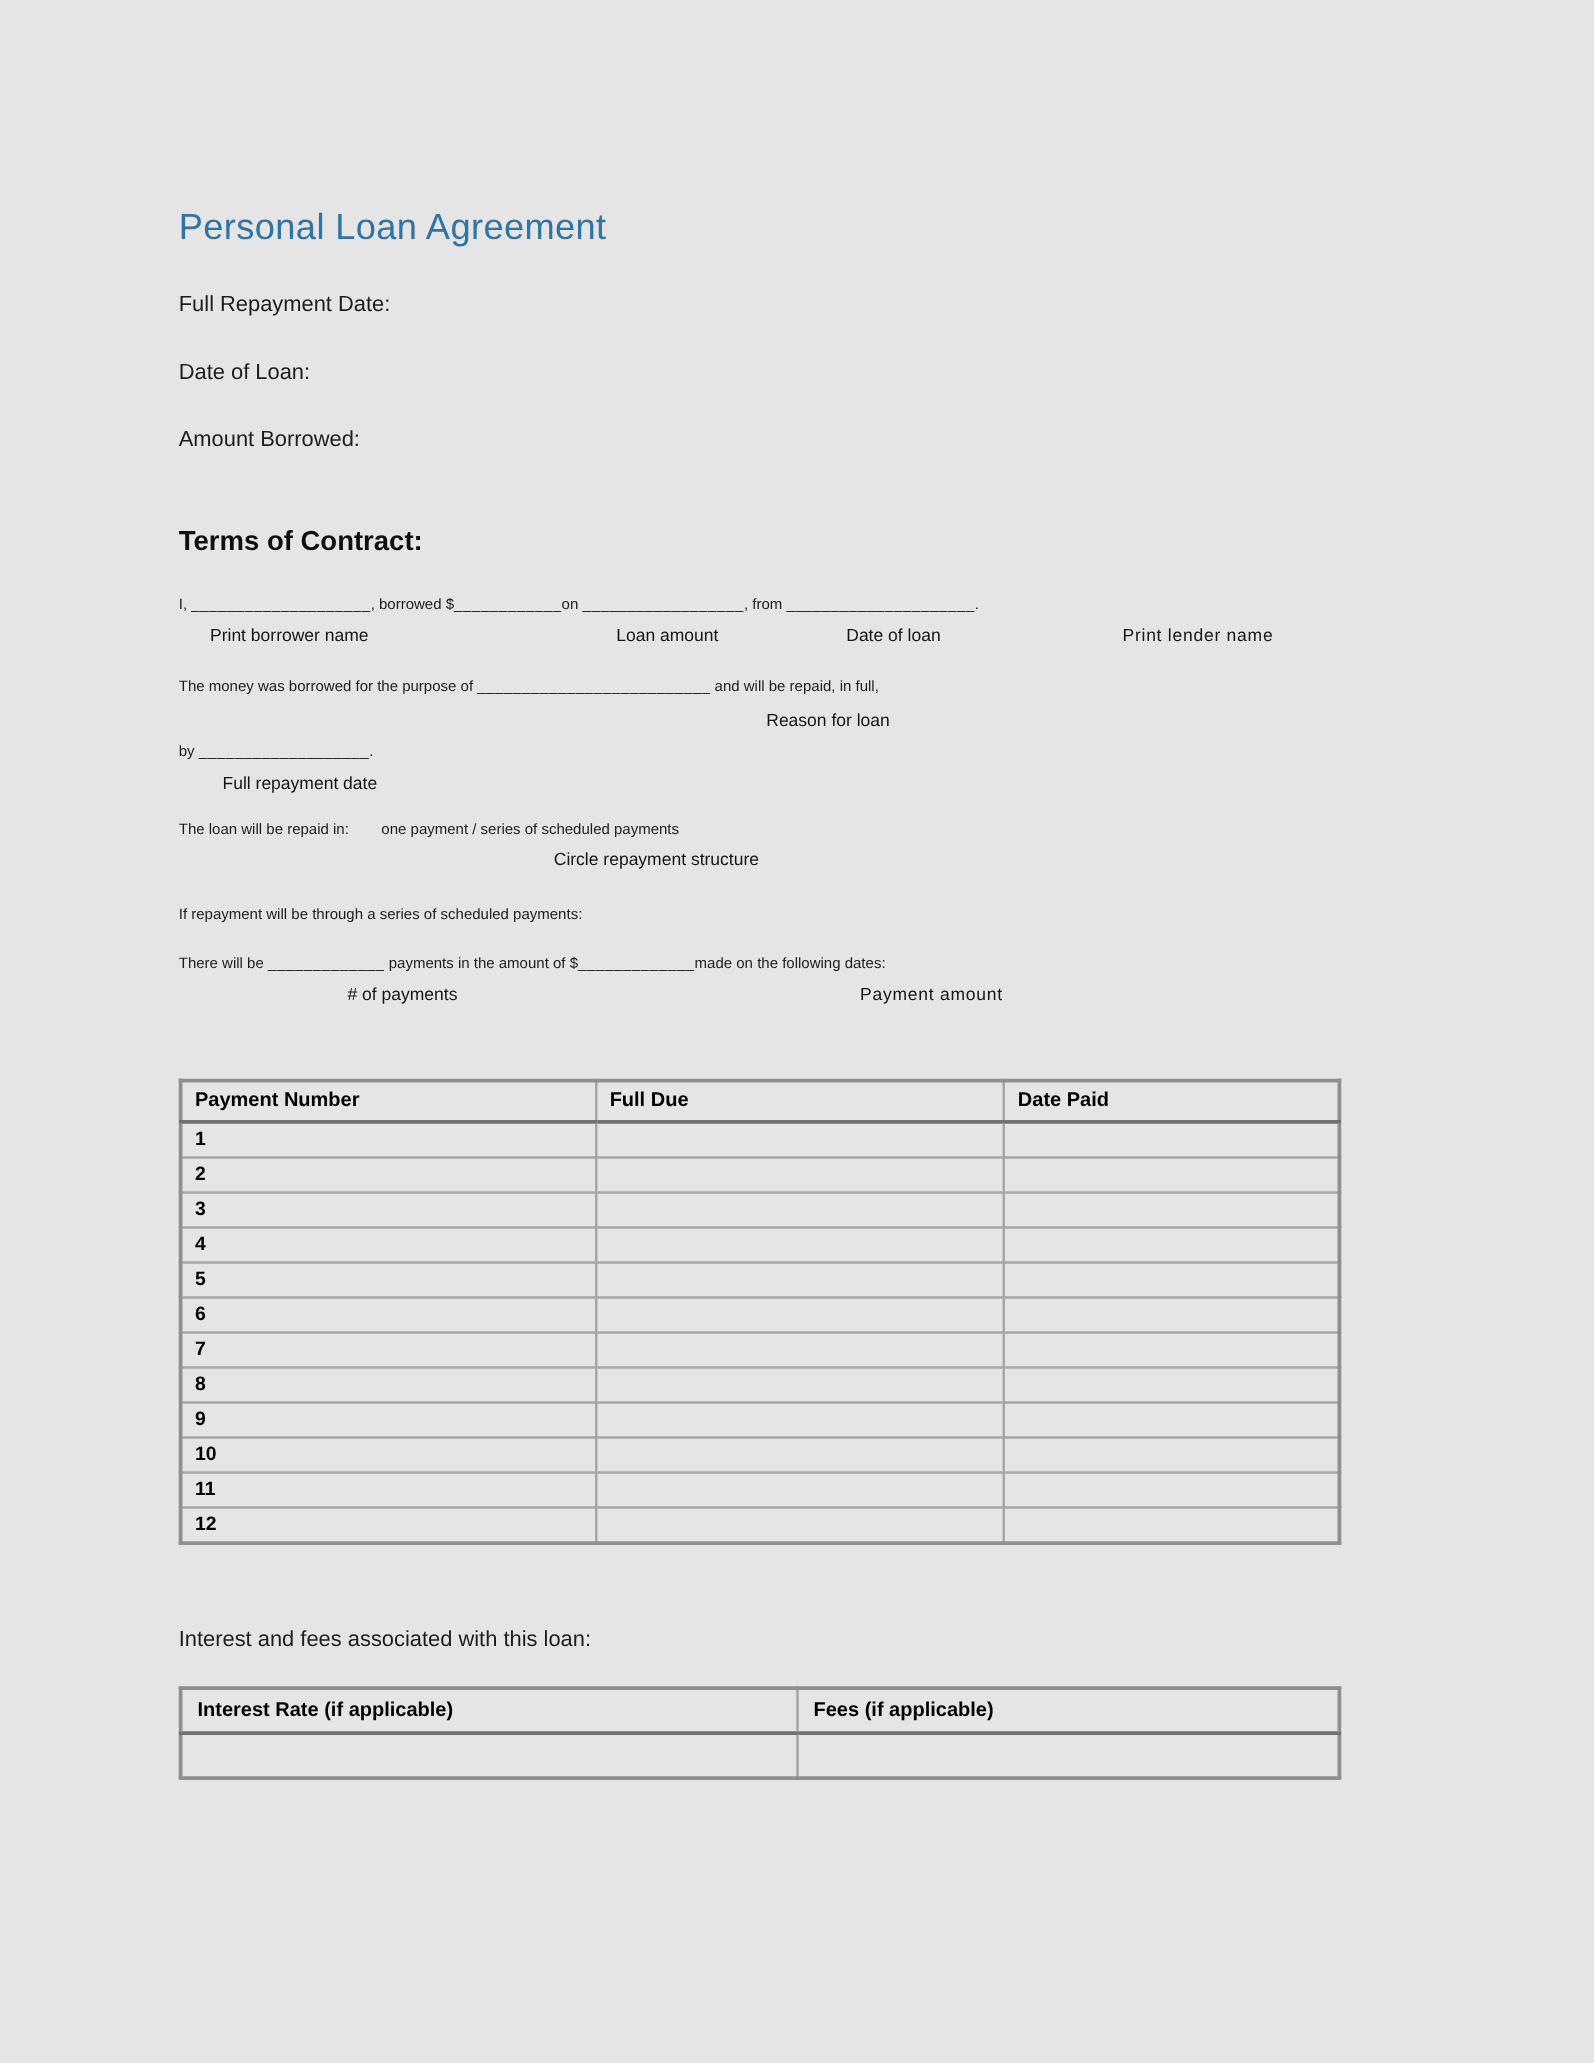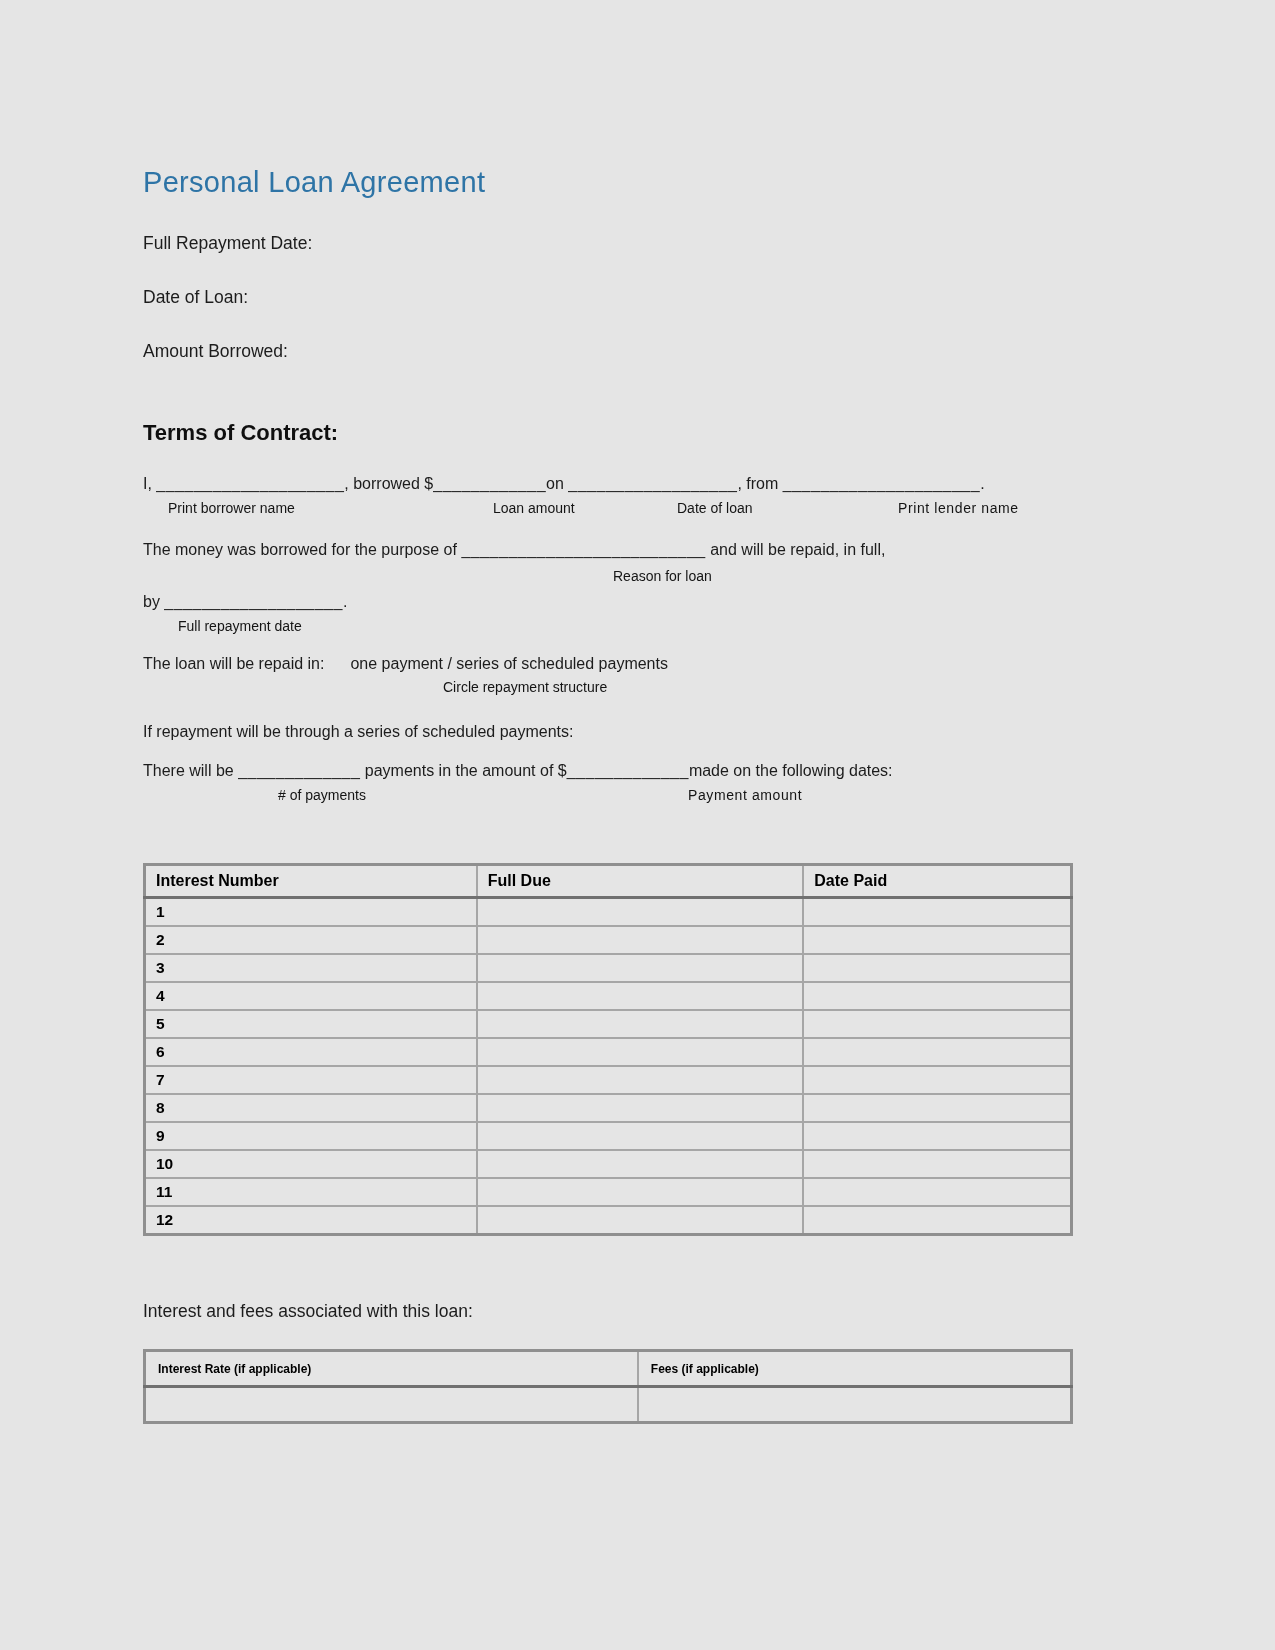--- a/index.html
+++ b/index.html
@@ -8,21 +8,21 @@
     box-sizing:border-box;padding:165px 202px 0 143px;
     font-family:"Liberation Sans",sans-serif;color:#1c1c1c;
     overflow:hidden;
   }
   .doc-title{
     font-size:29px;font-weight:400;line-height:35px;color:#2e74a6;
     letter-spacing:0.3px;margin:0;
   }
   .intro-line{font-size:17.5px;line-height:22px;margin-top:32px;color:#1c1c1c;}
   .h2{font-size:22px;font-weight:700;line-height:30px;margin-top:56px;color:#0f0f0f;}
-  .body-line{font-size:16px;line-height:23px;color:#1c1c1c;}
+  .body-line{font-size:12px;line-height:23px;color:#1c1c1c;}
   .m-line1{margin-top:24px;}
   .m-line2{margin-top:22px;}
   .m-line3{margin-top:6px;}
   .m-line4{margin-top:18px;}
   .m-line5{margin-top:25px;}
   .m-line6{margin-top:16px;}
   .blank{white-space:pre;letter-spacing:0.5px;}
   .sub-labels{position:relative;height:15px;font-size:14px;line-height:15px;color:#141414;}
   .sub-labels.g6{margin-top:6px;}
   .sub-labels.g8{margin-top:8px;}
@@ -42,21 +42,21 @@
   table{border-collapse:collapse;width:100%;table-layout:fixed;}
   .payments-table{margin-top:60px;border:3px solid #8f8f8f;font-size:16px;}
   .payments-table th,.payments-table td{border:2px solid #a6a6a6;text-align:left;padding:0 10px;overflow:hidden;}
   .payments-table thead th{font-weight:700;color:#000;height:30px;border-bottom:3px solid #707070;}
   .payments-table td{height:26px;font-weight:700;color:#000;font-size:15.5px;}
   .col-payment-number{width:36%;}
   .col-date-due{width:35.4%;}
   .col-date-paid{width:28.6%;}
 
   .interest-heading{font-size:17.5px;line-height:22px;margin-top:64px;color:#1c1c1c;}
-  .interest-table{margin-top:27px;border:3px solid #8f8f8f;font-size:12px;}
+  .interest-table{margin-top:27px;border:3px solid #8f8f8f;font-size:16px;}
   .interest-table th,.interest-table td{border:2px solid #a6a6a6;text-align:left;padding:0 12px;overflow:hidden;}
   .interest-table thead th{font-weight:700;color:#000;height:33px;border-bottom:3px solid #707070;}
   .interest-table td{height:33px;}
   .col-interest-rate{width:53.4%;}
   .col-fees{width:46.6%;}
 </style>
 </head>
 <body>
 
 <div class="page">
@@ -106,21 +106,21 @@
     <span>There will be </span><span class="blank">_____________</span><span> payments in the amount of $</span><span class="blank">_____________</span><span>made on the following dates:</span>
   </div>
   <div class="sub-labels g6">
     <span class="sub-label sl-num-payments"># of payments</span>
     <span class="sub-label sl-payment-amount">Payment amount</span>
   </div>
 
   <table class="payments-table">
     <thead>
       <tr>
-        <th class="col-payment-number">Interest Number</th>
+        <th class="col-payment-number">Payment Number</th>
         <th class="col-date-due">Full Due</th>
         <th class="col-date-paid">Date Paid</th>
       </tr>
     </thead>
     <tbody>
       <tr>
         <td>1</td>
         <td></td>
         <td></td>
       </tr>

